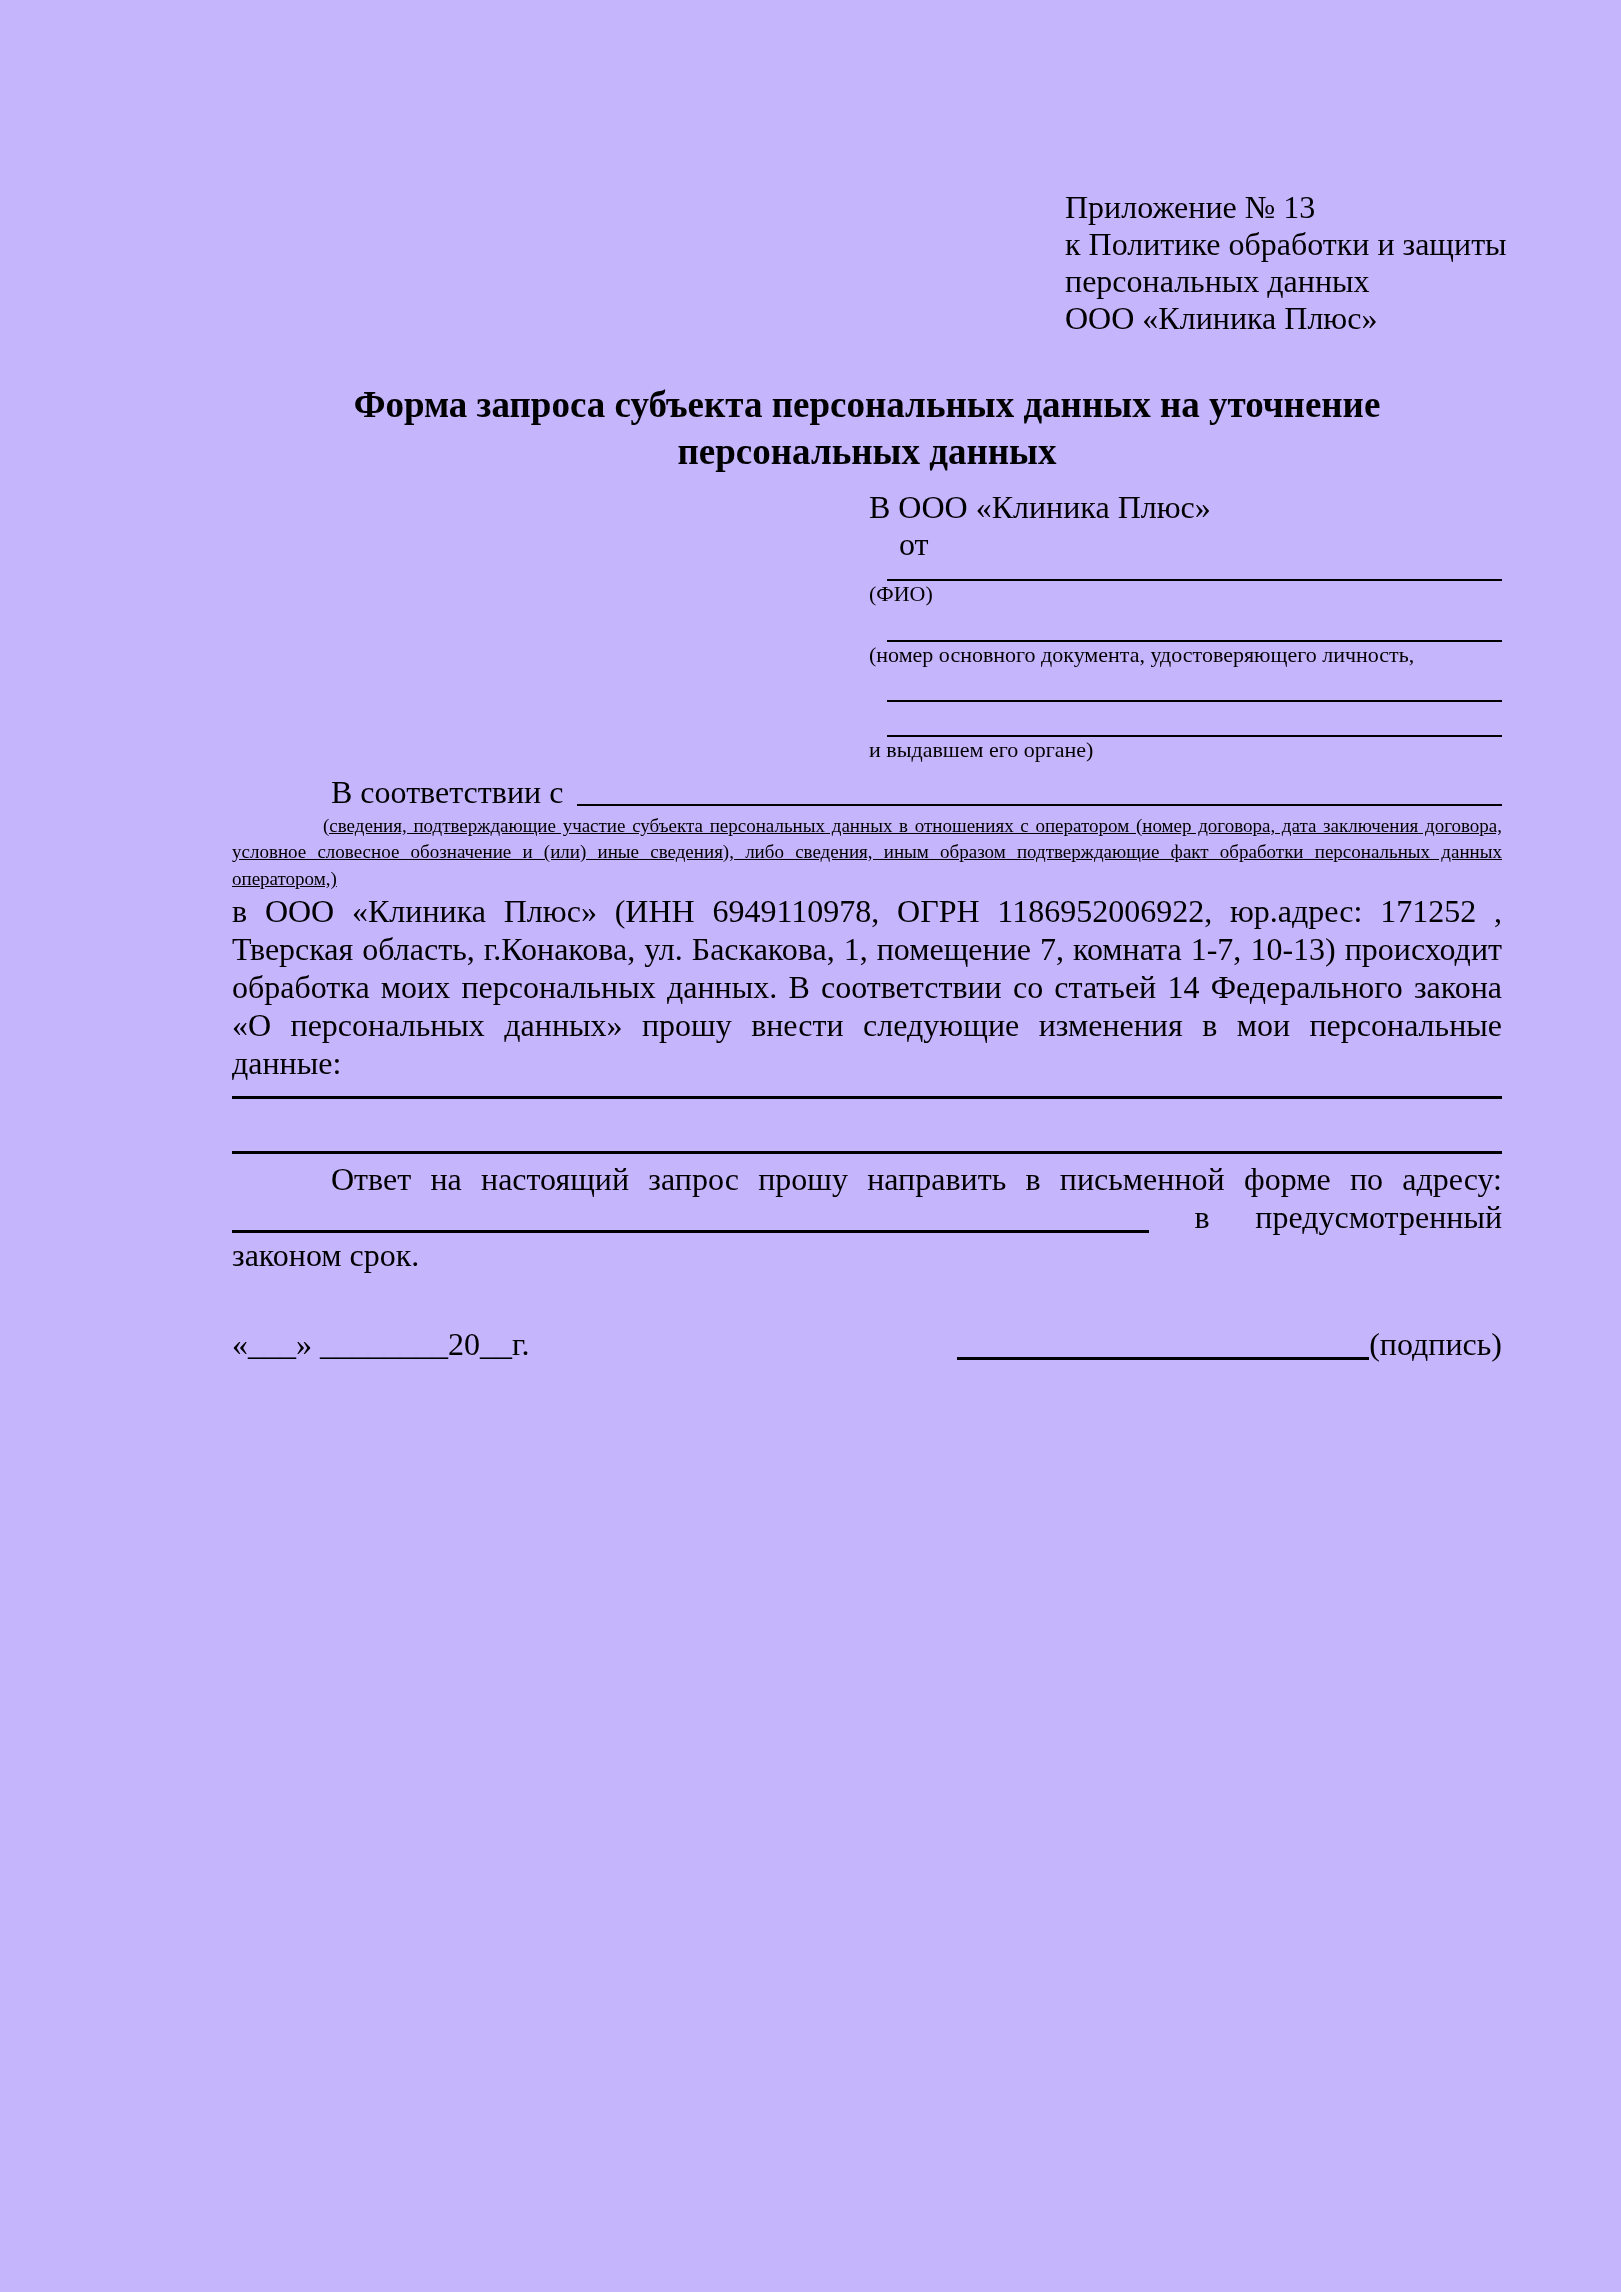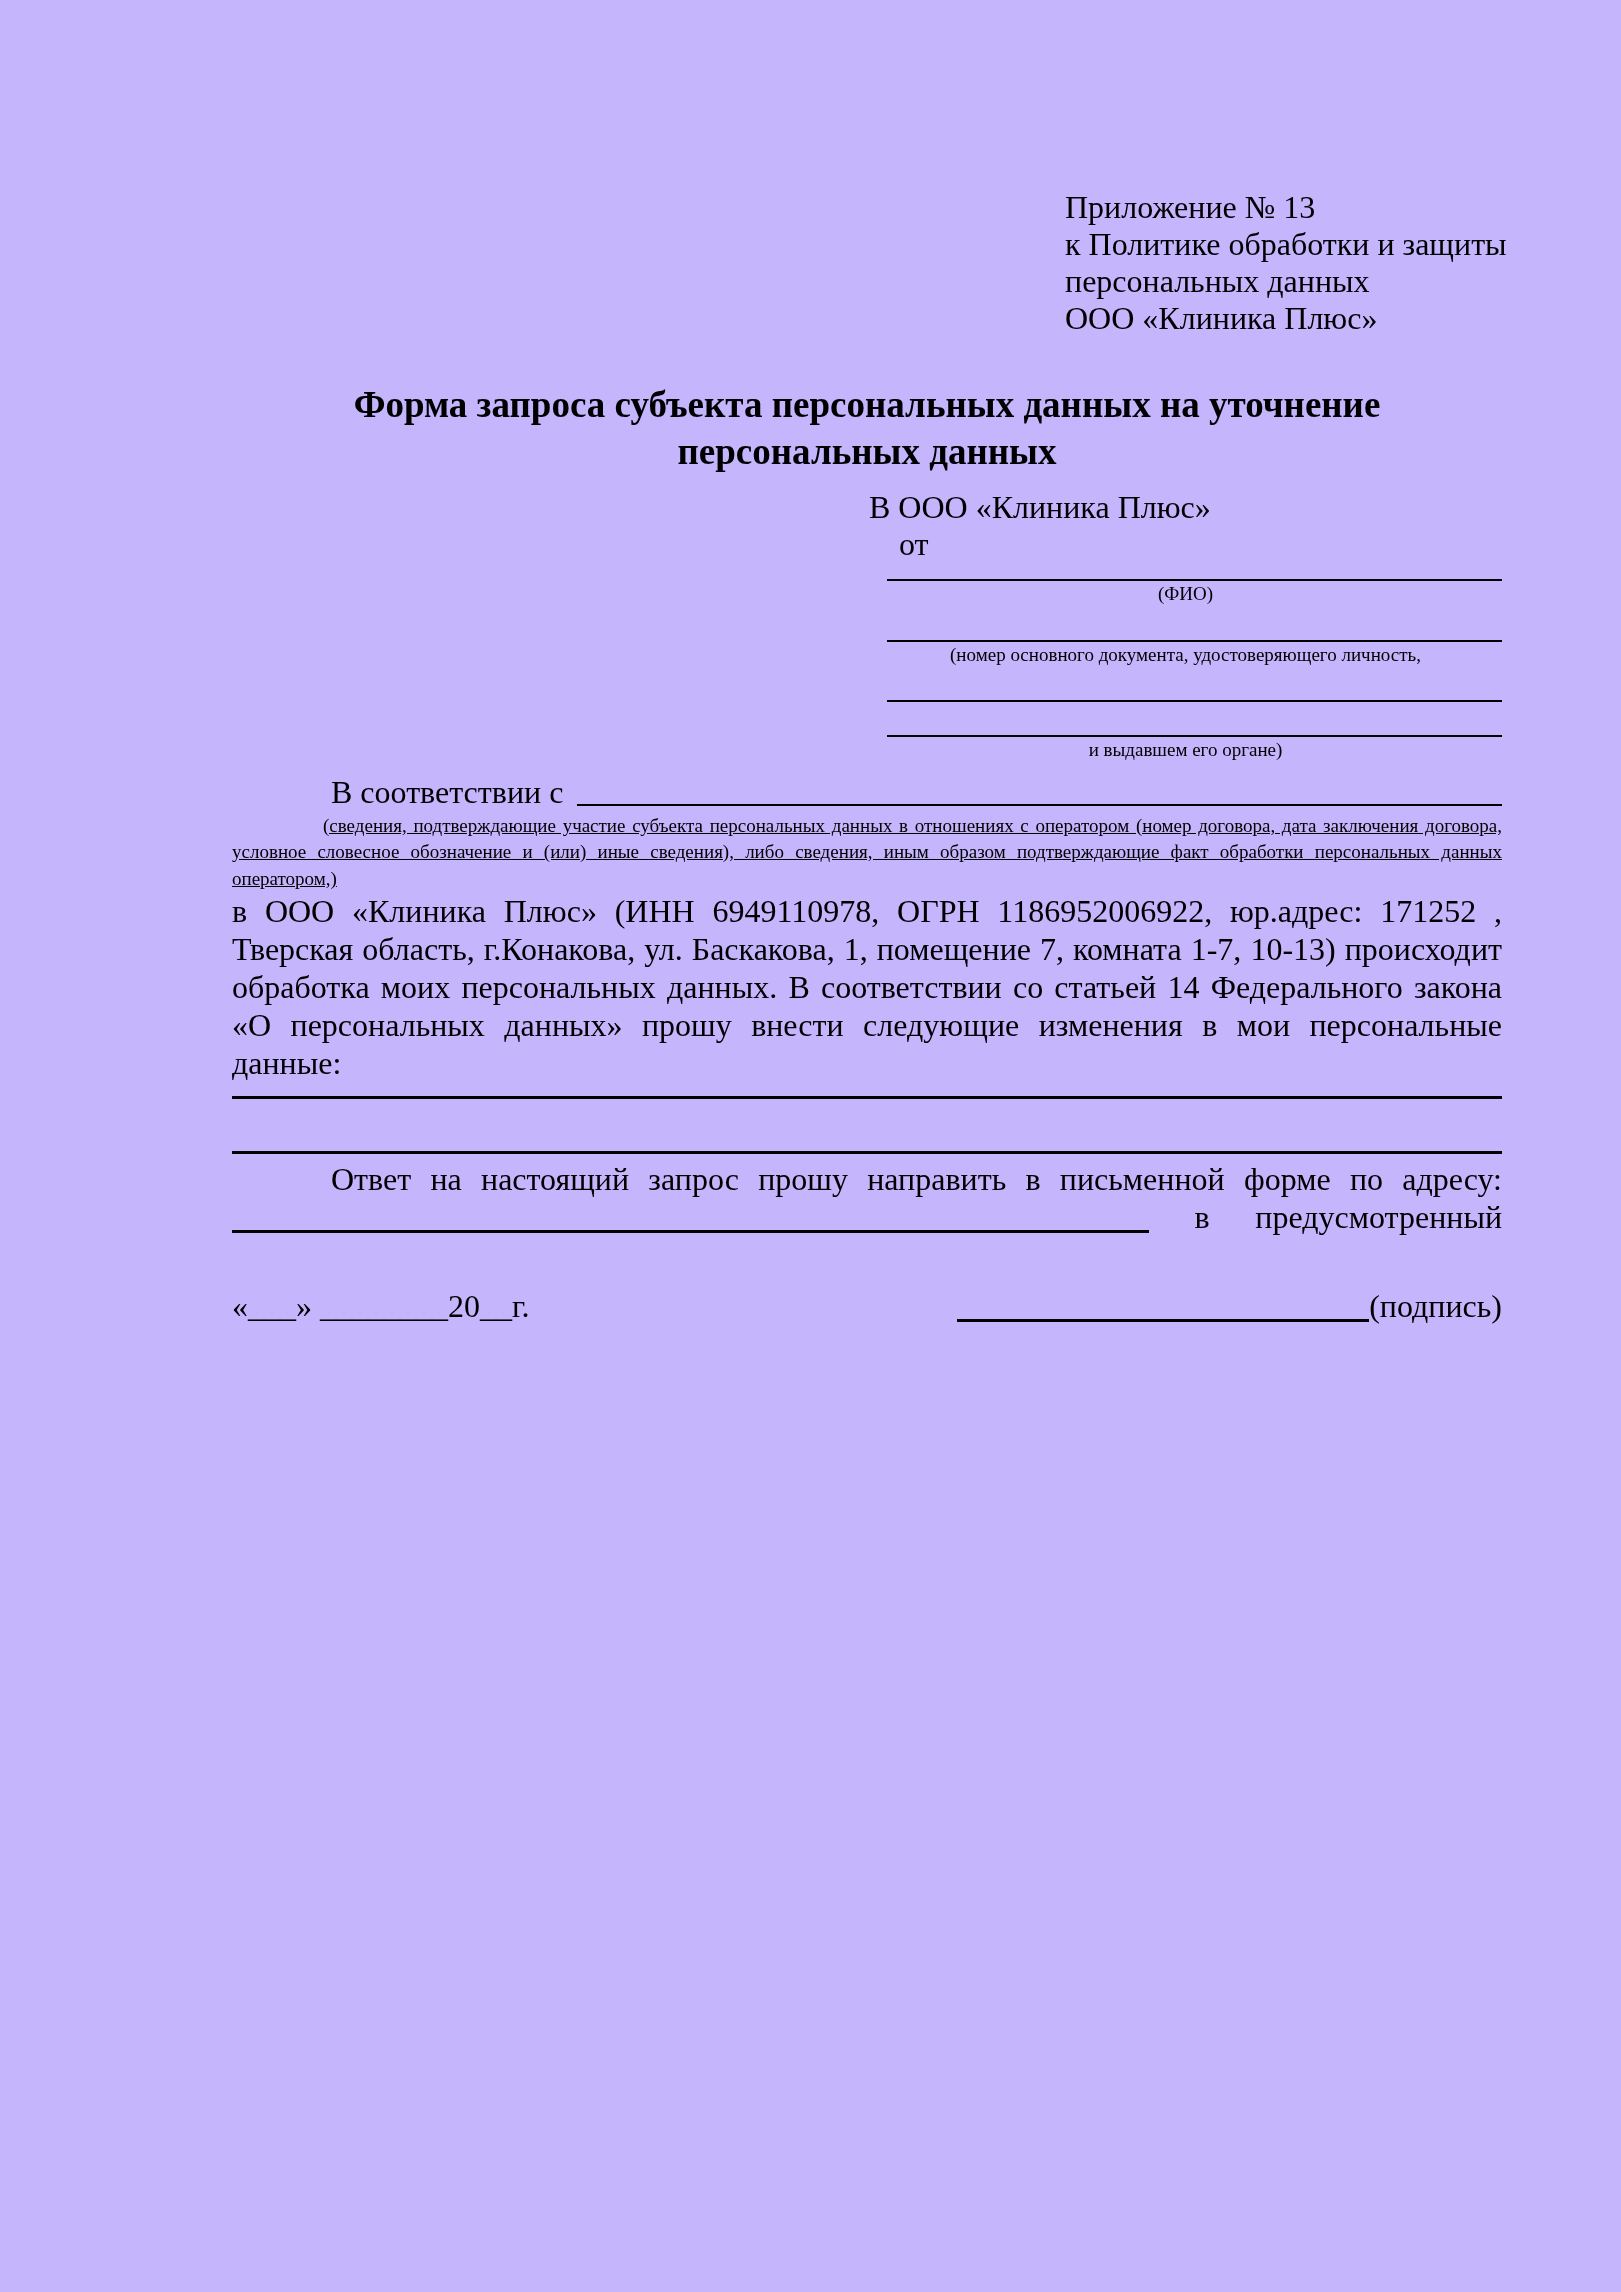--- a/index.html
+++ b/index.html
@@ -51,23 +51,23 @@
     line-height: 37px;
   }
   .addressee .from { padding-left: 30px; }
   .field-line {
     margin-left: 17.6px;
     border-bottom: 2.9px solid #000;
     height: 33px;
   }
   .field-line.first { height: 16.7px; }
   .field-caption {
-    font-size: 19px;
+    font-size: 22px;
     line-height: 25.5px;
-    text-align: center;
+    text-align: left;
   }
 
   .request-heading {
     margin-top: 57px;
     font-size: 33px;
     line-height: 39px;
     text-align: center;
   }
 
   .accordance {
@@ -192,20 +192,21 @@
     <div class="blank-line b2"></div>
 
     <div class="reply-line1">Ответ на настоящий запрос прошу направить в письменной форме по адресу:</div>
 
     <div class="reply-line2">
       <span class="fill2"></span>
       <span>в</span>
       <span>предусмотренный</span>
     </div>
 
+    <div class="reply-closing">законом срок.</div>
 
     <div class="signature-row">
       <span class="date">«___» ________20__г.</span>
       <span class="sig-group">
         <span class="sig-line"></span>
         <span>(подпись)</span>
       </span>
     </div>
 
   </div>

